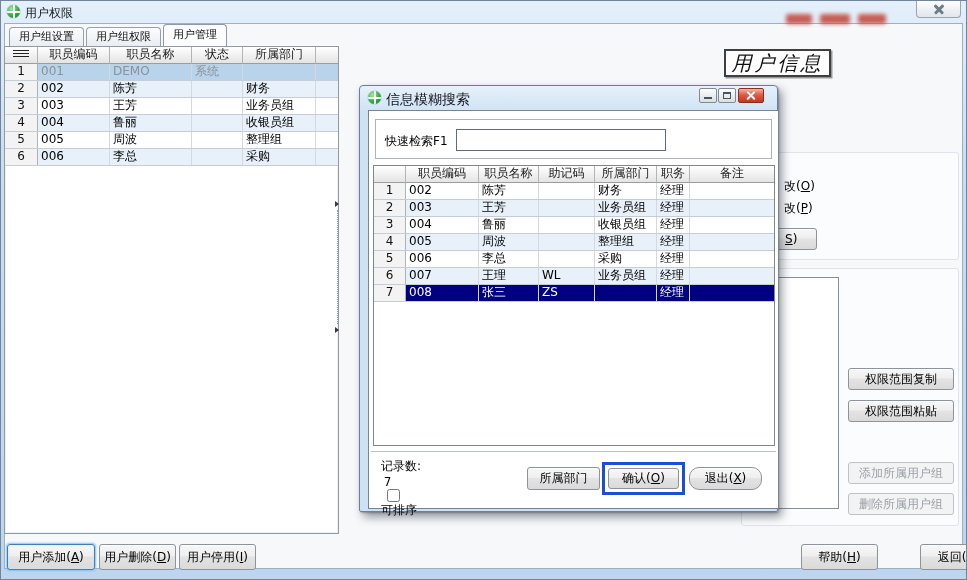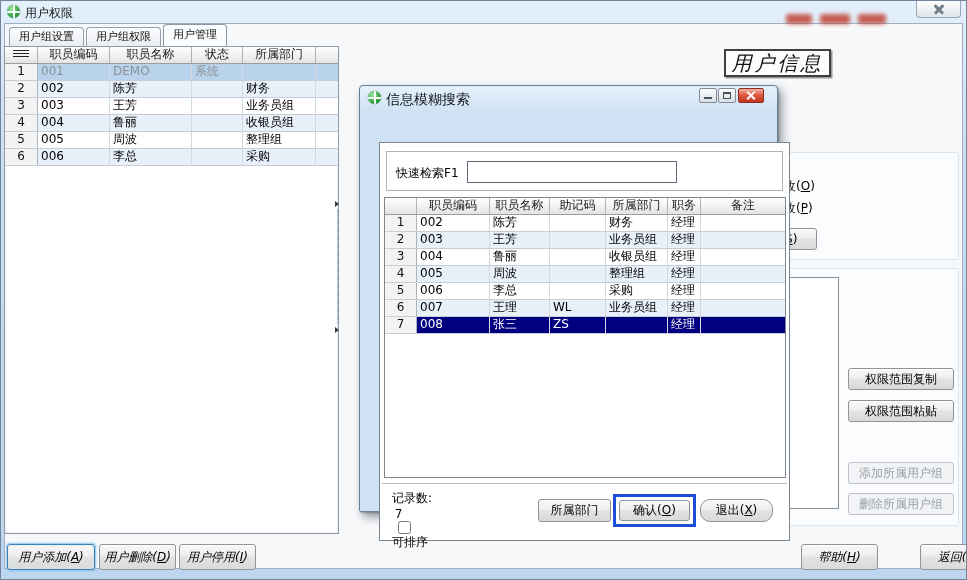--- a/index.html
+++ b/index.html
@@ -63,41 +63,41 @@
   .frag{position:absolute;font-size:12px;color:#000;white-space:nowrap;}
   .listbox{position:absolute;left:746px;top:276px;width:92px;height:232px;box-sizing:border-box;
     background:#fff;border:1px solid #848f99;}
   
   .btn{position:absolute;box-sizing:border-box;font-size:12px;color:#000;text-align:center;
     border:1px solid #8e9399;border-radius:3px;cursor:pointer;padding:0;
     background:linear-gradient(180deg,#f7f7f7,#efefef 45%,#e3e3e3 50%,#dadada);box-shadow:inset 0 1px 0 #fff;}
   .btn:disabled,.btn.disabled{color:#9aa0a6;border-color:#bdc3c9;background:#f2f3f4;box-shadow:none;cursor:default;}
   .btn.focused{border-color:#3f7fb1;box-shadow:0 0 2px 1px #86c2ec,inset 0 0 3px #cfe9fb;}
   .rbtn{left:847px;width:106px;height:22px;}
-  .bbtn{top:543px;height:26px;font-style:italic;}
+  .bbtn{top:543px;height:26px;}
   .partial-btn{left:770px;top:227px;width:46px;height:22px;text-align:left;padding-left:13px;}
   
   .dialog{position:absolute;left:358px;top:84px;width:419px;height:427px;box-sizing:border-box;z-index:50;
     background:linear-gradient(180deg,#e6f1fb,#cfe2f4 26px,#cfe2f4);
     border:1px solid #65819c;border-radius:4px 4px 2px 2px;
     box-shadow:4px 5px 10px rgba(20,30,45,.45),1px 1px 2px rgba(20,30,45,.3);}
   .dlg-titlebar{position:absolute;left:0;top:0;right:0;height:24px;}
   .dlg-title{position:absolute;left:26px;top:5px;font-size:14px;color:#14181c;}
   .dlg-btn{position:absolute;top:2px;height:15px;box-sizing:border-box;border:1px solid #808a94;
     border-radius:2px;background:linear-gradient(180deg,#fcfdfd,#d9dfe4);cursor:pointer;}
   .dlg-min{right:60px;width:18px;} .dlg-max{right:41px;width:18px;}
   .dlg-close{right:13px;width:26px;border-color:#8f2b1d;
     background:linear-gradient(180deg,#f2b4a4,#e05b45 45%,#c33b23 95%);}
   .min-glyph{position:absolute;left:4px;bottom:3px;width:8px;height:2px;background:#45545f;}
   .max-glyph{position:absolute;left:4px;top:3px;width:8px;height:7px;box-sizing:border-box;border:1px solid #45545f;border-top-width:2px;}
   .close-glyph{position:absolute;left:50%;top:50%;width:9px;height:9px;transform:translate(-50%,-50%);}
   .close-glyph:before,.close-glyph:after{content:'';position:absolute;left:-1px;top:3.5px;width:11px;height:2.2px;background:#fff;border-radius:1px;}
   .close-glyph:before{transform:rotate(45deg);} .close-glyph:after{transform:rotate(-45deg);}
-  .dlg-client{position:absolute;left:19px;top:24px;width:411px;height:399px;box-sizing:border-box;
-    background:#fff;border:1px solid #79848e;margin-top:32px;}
+  .dlg-client{position:absolute;left:8px;top:24px;width:411px;height:399px;box-sizing:border-box;
+    background:#fff;border:1px solid #79848e;}
   .searchbox{position:absolute;left:6px;top:8px;width:397px;height:40px;box-sizing:border-box;border:1px solid #a9b4bd;}
   .search-label{position:absolute;left:9px;top:13px;font-size:12px;color:#000;}
   .search-input{position:absolute;left:80px;top:9px;width:210px;height:22px;box-sizing:border-box;
     border:1px solid #5f6b76;background:#fff;font-size:12px;padding:0 3px;outline:none;}
   .dgrid{position:absolute;left:4px;top:54px;width:402px;height:281px;box-sizing:border-box;
     border:1px solid #7e868e;background:#fff;overflow:hidden;}
   .d0{width:32px;} .d1{width:73px;} .d2{width:60px;} .d3{width:56px;} .d4{width:62px;} .d5{width:33px;} .d6{flex:1;border-right:none;}
   .dsel{background:#000080 !important;}
   .dsel .gc{color:#fff;}
   .dsel .rn{color:#111;background:#f3f3f3;}

